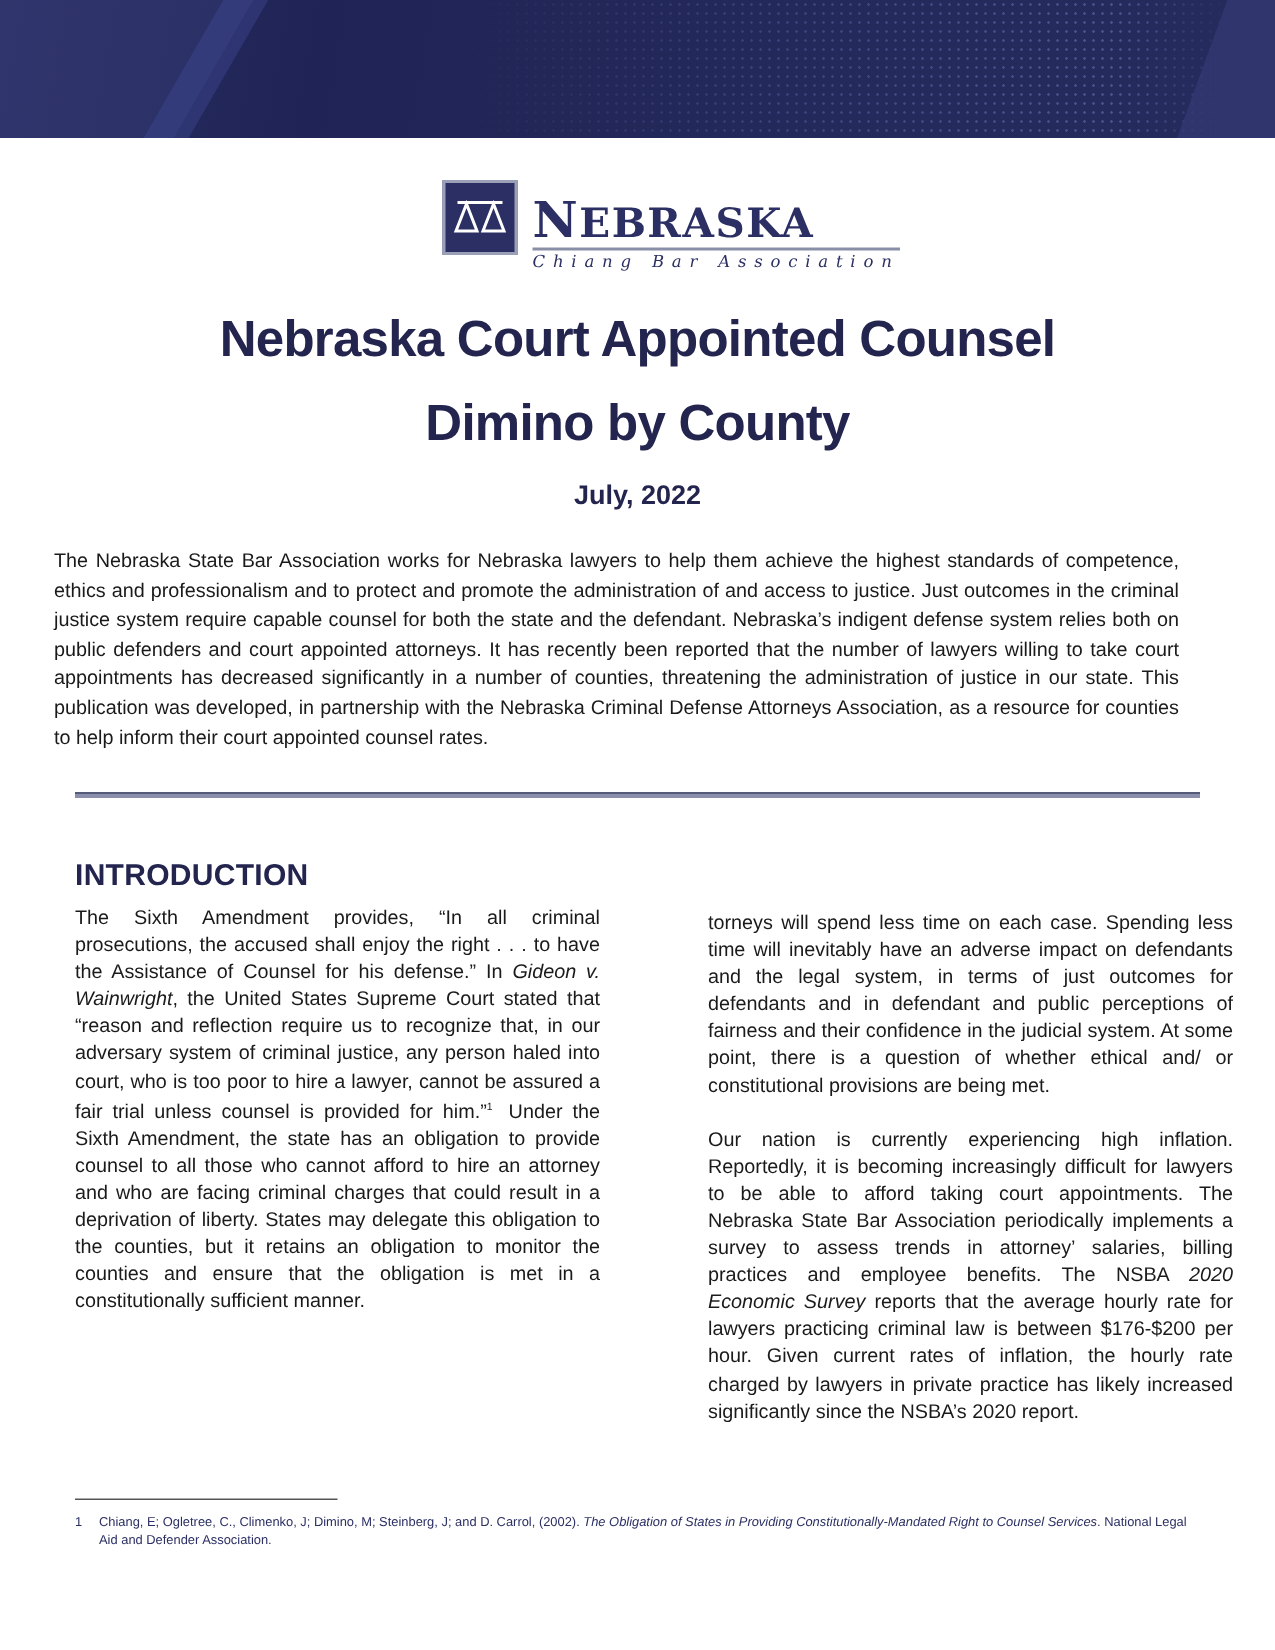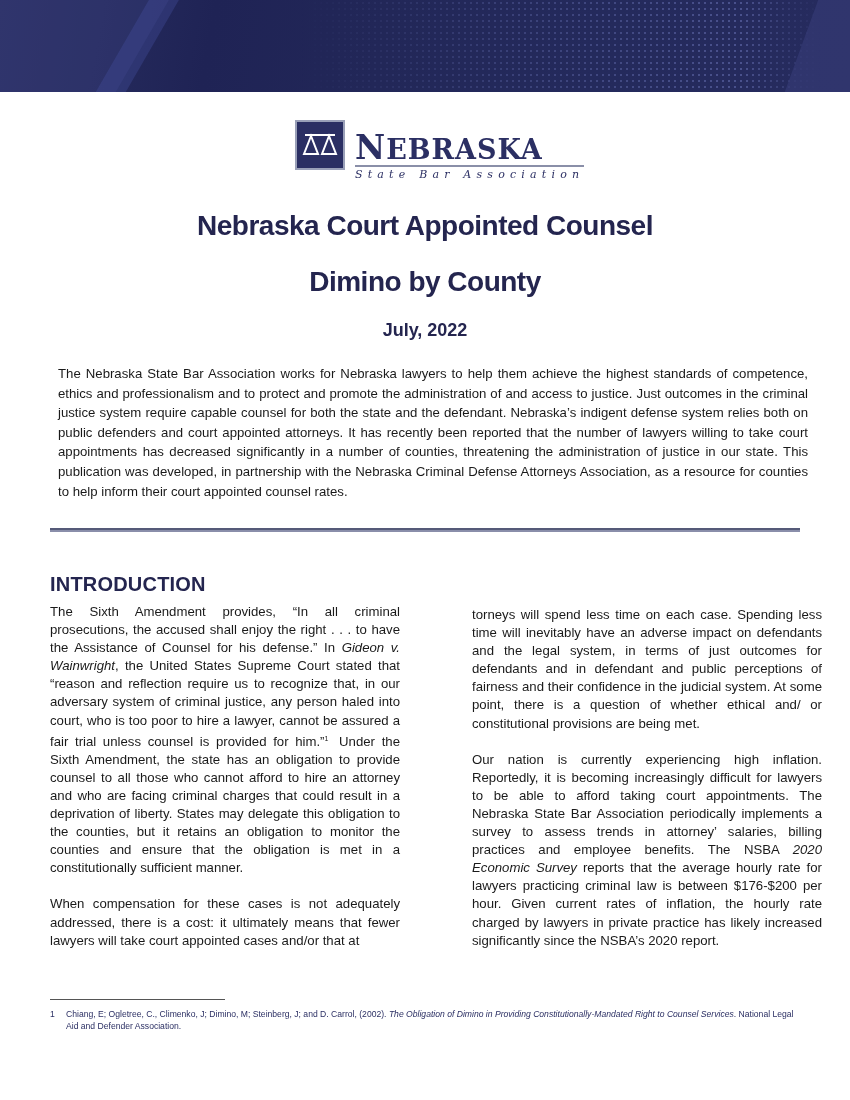--- a/index.html
+++ b/index.html
@@ -47,29 +47,29 @@
     .logo-name .big { font-size: 33px; }
     .logo-rule { height: 2px; background: #8a8fa8; margin: 1px 0 1px 0; }
     .logo-sub {
       font-family: "DejaVu Serif", serif; font-style: italic; color: #2b2f63;
       font-size: 11px; letter-spacing: 5.2px; line-height: 13px;
     }
 
     .title {
       position: absolute; left: 0; top: 198px; width: 850px; text-align: center;
       font-family: "Liberation Sans", sans-serif; font-weight: bold; color: #24254f;
-      font-size: 28px; line-height: 56px; letter-spacing: -0.5px;
+      font-size: 34px; line-height: 56px; letter-spacing: -0.5px;
     }
     .date {
       position: absolute; left: 0; top: 318px; width: 850px; text-align: center;
       font-weight: bold; color: #24254f; font-size: 18px; line-height: 24px;
     }
 
     .lead {
-      position: absolute; left: 58px; top: 364px; width: 750px;
+      position: absolute; left: 36px; top: 364px; width: 750px;
       font-size: 13.2px; line-height: 19.6px; text-align: justify; color: #1a1a1a;
       hyphens: auto;
     }
 
     .divider {
       position: absolute; left: 50px; top: 528px; width: 750px; height: 4px;
       background: linear-gradient(#555a78 0%, #555a78 40%, #8a8eaa 40%, #8a8eaa 100%);
     }
 
     .section-heading {
@@ -113,44 +113,43 @@
       <svg width="36" height="26" viewBox="0 0 36 26">
         <line x1="3" y1="3" x2="33" y2="3" stroke="#ffffff" stroke-width="2"></line>
         <polygon points="9,4 2,22 16,22" fill="none" stroke="#ffffff" stroke-width="2" stroke-linejoin="miter"></polygon>
         <polygon points="27,4 20,22 34,22" fill="none" stroke="#ffffff" stroke-width="2" stroke-linejoin="miter"></polygon>
       </svg>
     </div>
   </div>
   <div class="logo-text">
     <div class="logo-name"><span class="big">N</span><span>EBRASKA</span></div>
     <div class="logo-rule"></div>
-    <div class="logo-sub">State Bar Association</div>
+    <div class="logo-sub">Chiang Bar Association</div>
   </div>
 </div>
 
 <h1 class="title">
   <span>Nebraska Court Appointed Counsel</span><br>
   <span>Dimino by County</span>
 </h1>
 
 <div class="date">July, 2022</div>
 
 <p class="lead">The Nebraska State Bar Association works for Nebraska lawyers to help them achieve the highest standards of compe­tence, ethics and professionalism and to protect and promote the administration of and access to justice. Just outcomes in the criminal justice system require capable counsel for both the state and the defendant. Nebraska’s indigent defense system relies both on public defenders and court appointed attorneys. It has recently been reported that the number of lawyers willing to take court appointments has decreased significantly in a number of counties, threatening the ad­ministration of justice in our state. This publication was developed, in partnership with the Nebraska Criminal Defense Attorneys Association, as a resource for counties to help inform their court appointed counsel rates.</p>
 
 <div class="divider"></div>
 
 <h2 class="section-heading">INTRODUCTION</h2>
 
 <div class="col left">
   <p><span>The Sixth Amendment provides, “In all criminal prosecutions, the accused shall enjoy the right . . . to have the Assistance of Counsel for his defense.” In </span><em>Gideon v. Wainwright</em><span>, the United States Supreme Court stated that “reason and reflection require us to recognize that, in our adversary system of criminal justice, any person haled into court, who is too poor to hire a lawyer, cannot be assured a fair trial unless counsel is provided for him.”</span><sup>1</sup><span> Under the Sixth Amendment, the state has an obligation to provide counsel to all those who cannot afford to hire an attorney and who are facing criminal charges that could result in a deprivation of liberty. States may delegate this obligation to the counties, but it retains an obligation to monitor the counties and ensure that the obligation is met in a constitutionally sufficient manner.</span></p>
-  <p>When compensation for these cases is not adequately addressed, there is a cost: it ultimately means that fewer lawyers will take court appointed cases and/or that at­</p>
 </div>
 
 <div class="col right">
   <p>torneys will spend less time on each case. Spending less time will inevitably have an adverse impact on defendants and the legal system, in terms of just outcomes for defendants and in defendant and public perceptions of fairness and their confidence in the judicial system. At some point, there is a question of whether ethical and/ or constitutional provisions are being met.</p>
   <p><span>Our nation is currently experiencing high inflation. Reportedly, it is becoming increasingly difficult for lawyers to be able to afford taking court appointments. The Nebraska State Bar Association periodically implements a survey to assess trends in attorney’ salaries, billing practices and employee benefits. The NSBA </span><em>2020 Economic Survey</em><span> reports that the average hourly rate for lawyers practicing criminal law is between $176-$200 per hour. Given current rates of inflation, the hourly rate charged by lawyers in private practice has likely increased significantly since the NSBA’s 2020 report.</span></p>
 </div>
 
 <div class="fn-rule"></div>
 <div class="footnote">
   <span class="num">1</span>
-  <span><span>Chiang, E; Ogletree, C., Climenko, J; Dimino, M; Steinberg, J; and D. Carrol, (2002). </span><em>The Obligation of Dimino in Providing Constitutionally-Mandated Right to Counsel Services</em><span>. National Legal Aid and Defender Association.</span></span>
+  <span><span>Chiang, E; Ogletree, C., Climenko, J; Dimino, M; Steinberg, J; and D. Carrol, (2002). </span><em>The Obligation of States in Providing Constitutionally-Mandated Right to Counsel Services</em><span>. National Legal Aid and Defender Association.</span></span>
 </div>
 
 </body></html>

